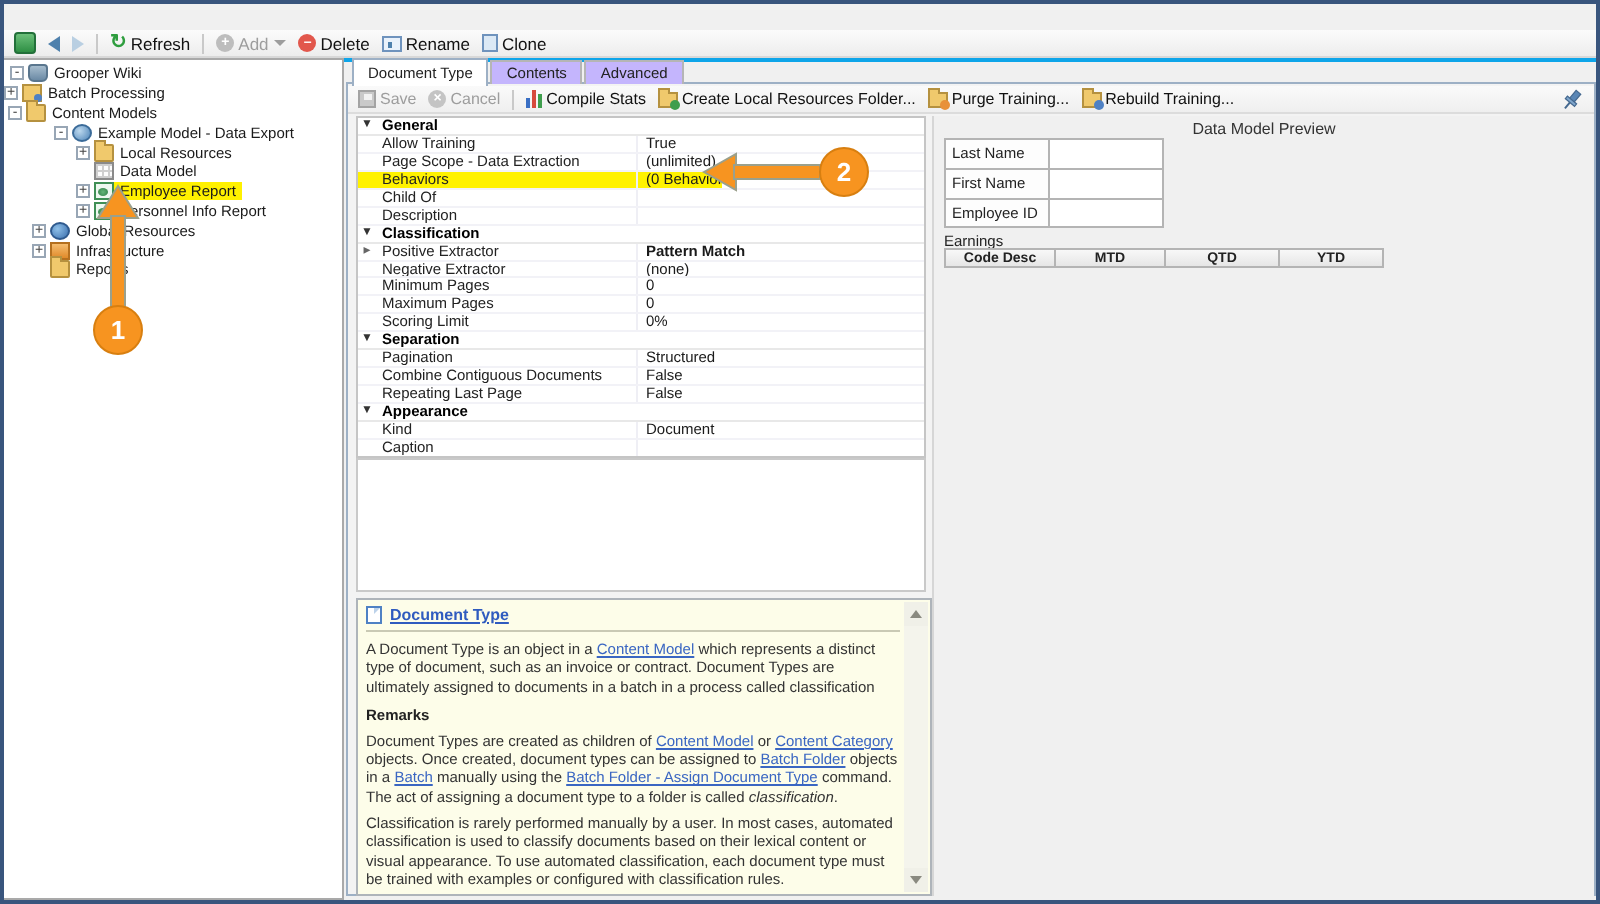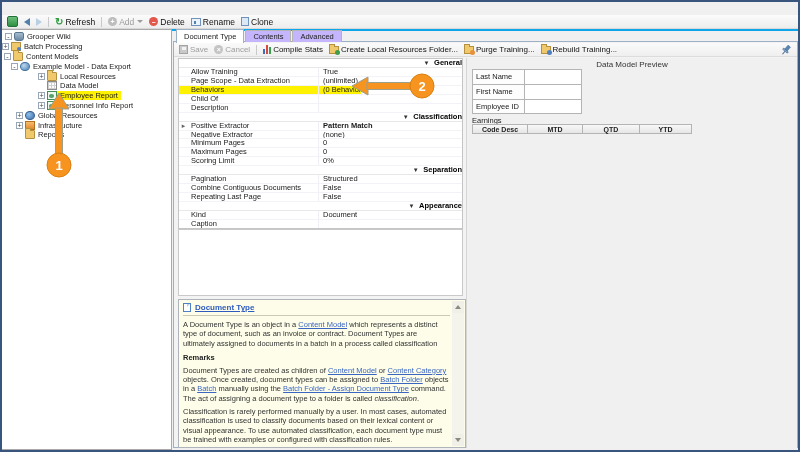--- a/index.html
+++ b/index.html
@@ -67,21 +67,21 @@
   .fold-ic { width:10px; height:8px; background:#f0c96c; border:1px solid #b5913f; position:relative; margin-top:1px; }
   .fold-ic::before { content:""; position:absolute; left:-1px; top:-3px; width:4px; height:2px; background:#f0c96c; border:1px solid #b5913f; border-bottom:none; }
   .fold-ic.green::after, .fold-ic.orange::after, .fold-ic.blue::after { content:""; position:absolute; right:-2px; bottom:-2px; width:5px; height:5px; border-radius:50%; }
   .fold-ic.green::after { background:#3f9e4d; }
   .fold-ic.orange::after { background:#e8913a; }
   .fold-ic.blue::after { background:#4f81c4; }
   .pin { position:absolute; right:6px; top:42px; width:12px; height:12px; }
 
   
   .pgrid { position:absolute; left:176px; top:56px; width:285px; height:171px; background:#fff; border:1px solid #c5c5c5; overflow:hidden; }
-  .pg-row { display:flex; height:8.95px; line-height:8.9px; font-size:7.5px; border-bottom:1px solid #f2f2f7; color:#222;justify-content:flex-end; }
+  .pg-row { display:flex; height:8.95px; line-height:8.9px; font-size:7.5px; border-bottom:1px solid #f2f2f7; color:#222; }
   .pg-exp { width:9px; flex:none; text-align:center; color:#666; font-size:7px; }
   .pg-name { width:131px; flex:none; padding-left:3px; overflow:hidden; white-space:nowrap; border-right:1px solid #efeff5; }
   .pg-val { flex:1; padding-left:4px; overflow:hidden; white-space:nowrap; color:#1a1a1a; }
   .pg-row.cat { font-weight:bold; color:#000; border-bottom:1px solid #e8e8e8; }
   .pg-row.cat .pg-name { border-right:none; width:auto; }
   .pg-chev { width:9px; flex:none; text-align:center; font-size:6px; color:#333; transform:translateY(-0.5px); }
   .pg-row.hl { background:linear-gradient(to right,#fff200 0,#fff200 182px,transparent 182px); }
   .pg-row .bold { font-weight:bold; }
 
   
@@ -177,21 +177,21 @@
     <div class="trow" style="">
       <span class="texp">+</span>
       <span class="tic ic-foldergear"></span>
       <span>Batch Processing</span>
     </div>
     <div class="trow" style="padding-left:2px">
       <span class="texp">-</span>
       <span class="tic ic-folder"></span>
       <span>Content Models</span>
     </div>
-    <div class="trow" style="padding-left:9px">
+    <div class="trow" style="padding-left:25px">
       <span class="texp">-</span>
       <span class="tic ic-model"></span>
       <span>Example Model - Data Export</span>
     </div>
     <div class="trow" style="padding-left:36px">
       <span class="texp">+</span>
       <span class="tic ic-folder"></span>
       <span>Local Resources</span>
     </div>
     <div class="trow" style="padding-left:36px">

